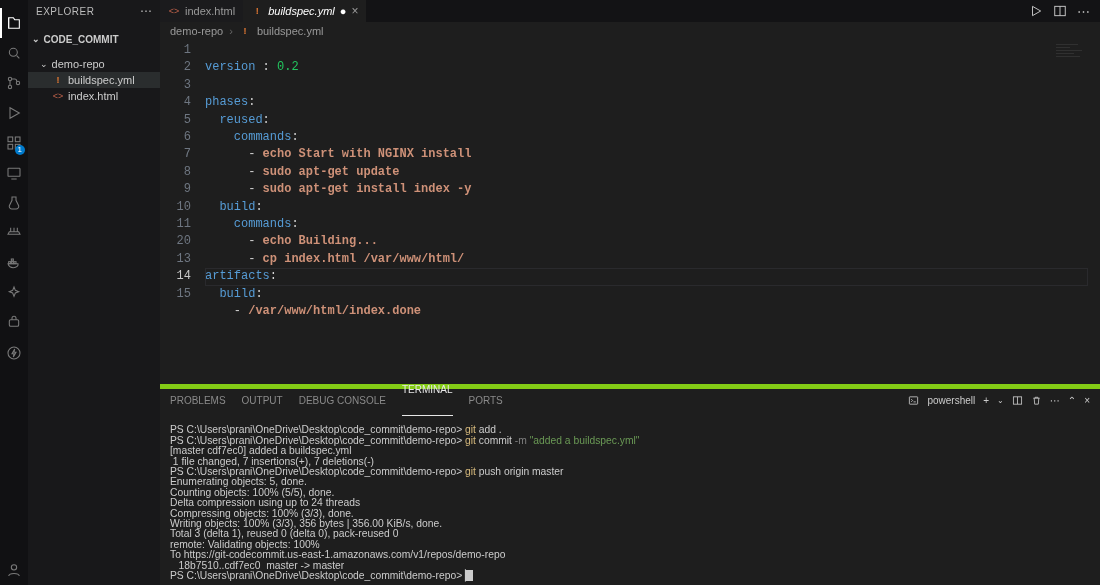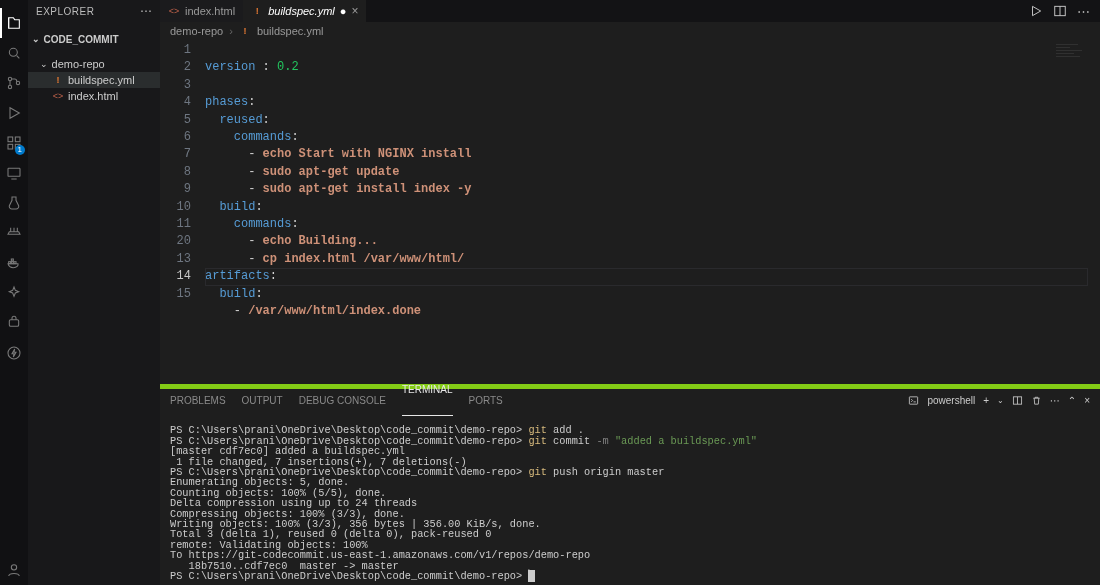--- a/index.html
+++ b/index.html
@@ -94,21 +94,21 @@
   background:#1e1e1e;
 }
 .panel-tabs {
   height:22px; display:flex; align-items:center; gap:16px; padding:0 10px;
   font-size:10px; color:#8a8a8a;
 }
 .panel-tab { cursor:pointer; }
 .panel-tab.active { color:#e7e7e7; border-bottom:1px solid #e7e7e7; padding-bottom:20px; }
 .panel-right { margin-left:auto; display:flex; align-items:center; gap:8px; color:#cccccc; font-size:10px; }
 .term {
-  flex:1; font-family: Liberation Mono, monospace; font-size:10.3px; line-height:10.4px;
+  flex:1; font-family: Liberation Sans, sans-serif; font-size:10.3px; line-height:10.4px;
   color:#cccccc; padding:4px 10px; overflow:hidden;
 }
 .t-cmd { color:#d7ba7d; }
 .t-str { color:#6A9955; }
 .t-dim { color:#cccccc; }
 svg { display:block; }
 </style>
 </head>
 <body>
 

